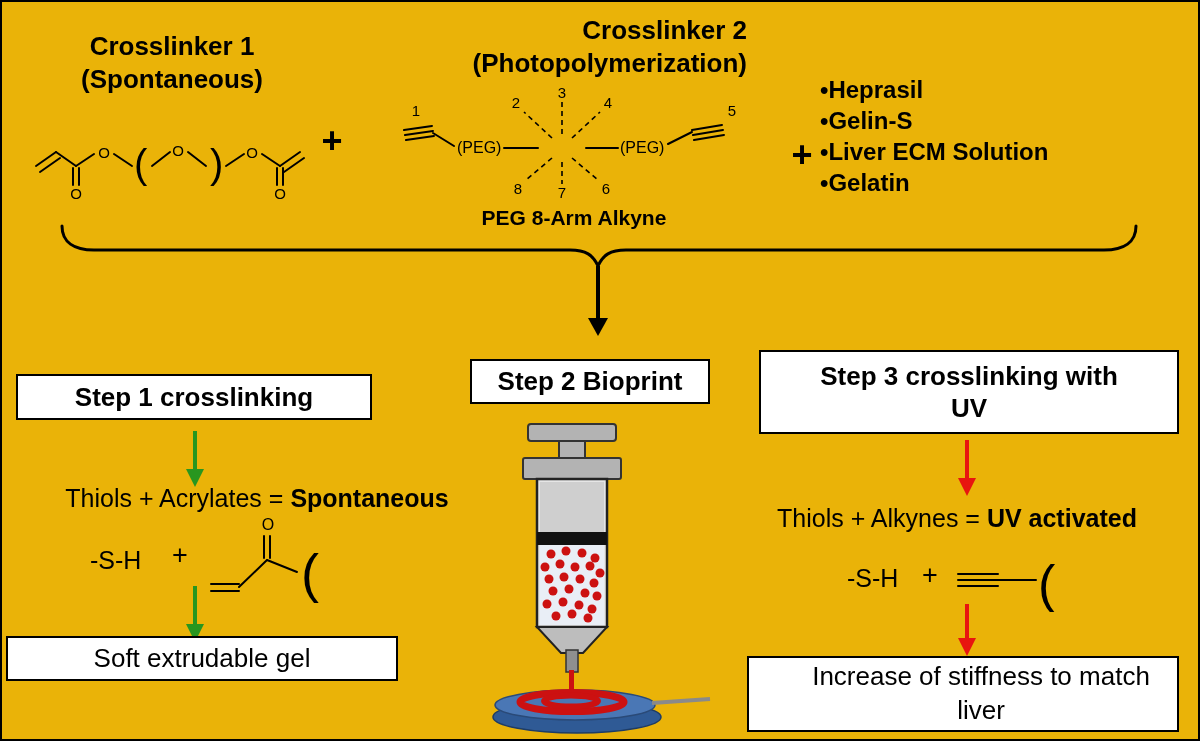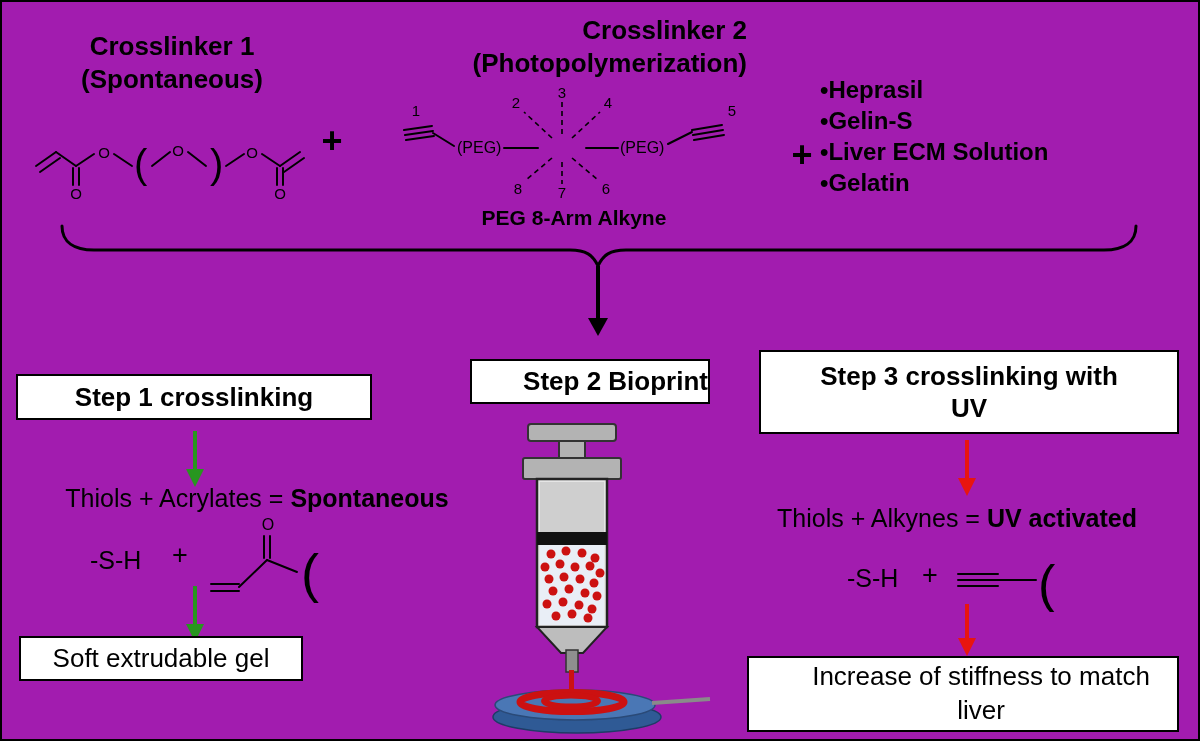--- a/index.html
+++ b/index.html
@@ -1,17 +1,17 @@
 <!DOCTYPE html>
 <html><head>
 <meta charset="utf-8">
 <style>
   * { margin:0; padding:0; box-sizing:border-box; }
   body { font-family:"Liberation Sans", sans-serif; background:#ffffff; }
-  #figure { position:relative; width:1200px; height:741px; background:#a21caf; border:2px solid #000; overflow:hidden; }
+  #figure { position:relative; width:1200px; height:741px; background:#eab308; border:2px solid #000; overflow:hidden; }
   .abs { position:absolute; }
   .title { font-weight:bold; font-size:26px; line-height:1.25; text-align:center; color:#000; }
   .plus-big { font-weight:bold; font-size:36px; text-align:center; color:#000; }
   .struct-label { font-weight:bold; font-size:21px; text-align:center; color:#000; }
   .components { font-weight:bold; font-size:24px; line-height:31px; text-align:left; color:#000; }
   .box { border:2px solid #000; background:#fff; display:flex; flex-direction:column; align-items:center; justify-content:center; text-align:center; }
   .box-title { font-weight:bold; font-size:26px; line-height:1.25; color:#000; }
   .box-plain { font-size:26px; line-height:1.3; color:#000; }
   .reaction { font-size:25px; text-align:center; color:#000; white-space:nowrap; }
   .reaction b { font-weight:bold; }
@@ -128,25 +128,25 @@
     <path class="bond" d="M60,48 L90,60"></path>
     <text x="61" y="18" font-size="16" text-anchor="middle">O</text>
     <text x="94" y="80" font-size="54">(</text>
   </svg>
 
   <svg class="abs" style="left:179px; top:584px;" width="28" height="57" viewBox="0 0 28 57">
     <line class="green-line" x1="14" y1="0" x2="14" y2="39"></line>
     <polygon class="green-fill" points="5,38 23,38 14,56"></polygon>
   </svg>
 
-  <div class="abs box" style="left:17px; top:634px; width:284px; height:45px;">
+  <div class="abs box" style="left:4px; top:634px; width:392px; height:45px;">
     <div class="box-plain">Soft extrudable gel</div>
   </div>
 
-  <div class="abs box" style="left:468px; top:357px; width:240px; height:45px;align-items:flex-end;">
+  <div class="abs box" style="left:468px; top:357px; width:240px; height:45px;">
     <div class="box-title">Step 2 Bioprint</div>
   </div>
 
   <svg class="abs" style="left:490px; top:418px;" width="230" height="321" viewBox="0 0 230 321">
 
     <rect x="36" y="4" width="88" height="17" rx="3" fill="#b3b3b3" stroke="#333" stroke-width="2"></rect>
     <rect x="67" y="21" width="26" height="17" fill="#b3b3b3" stroke="#333" stroke-width="2"></rect>
     <rect x="31" y="38" width="98" height="21" rx="2" fill="#b3b3b3" stroke="#333" stroke-width="2"></rect>
 
     <rect x="45" y="59" width="70" height="148" fill="#e6e6e6" stroke="#222" stroke-width="2.5"></rect>

